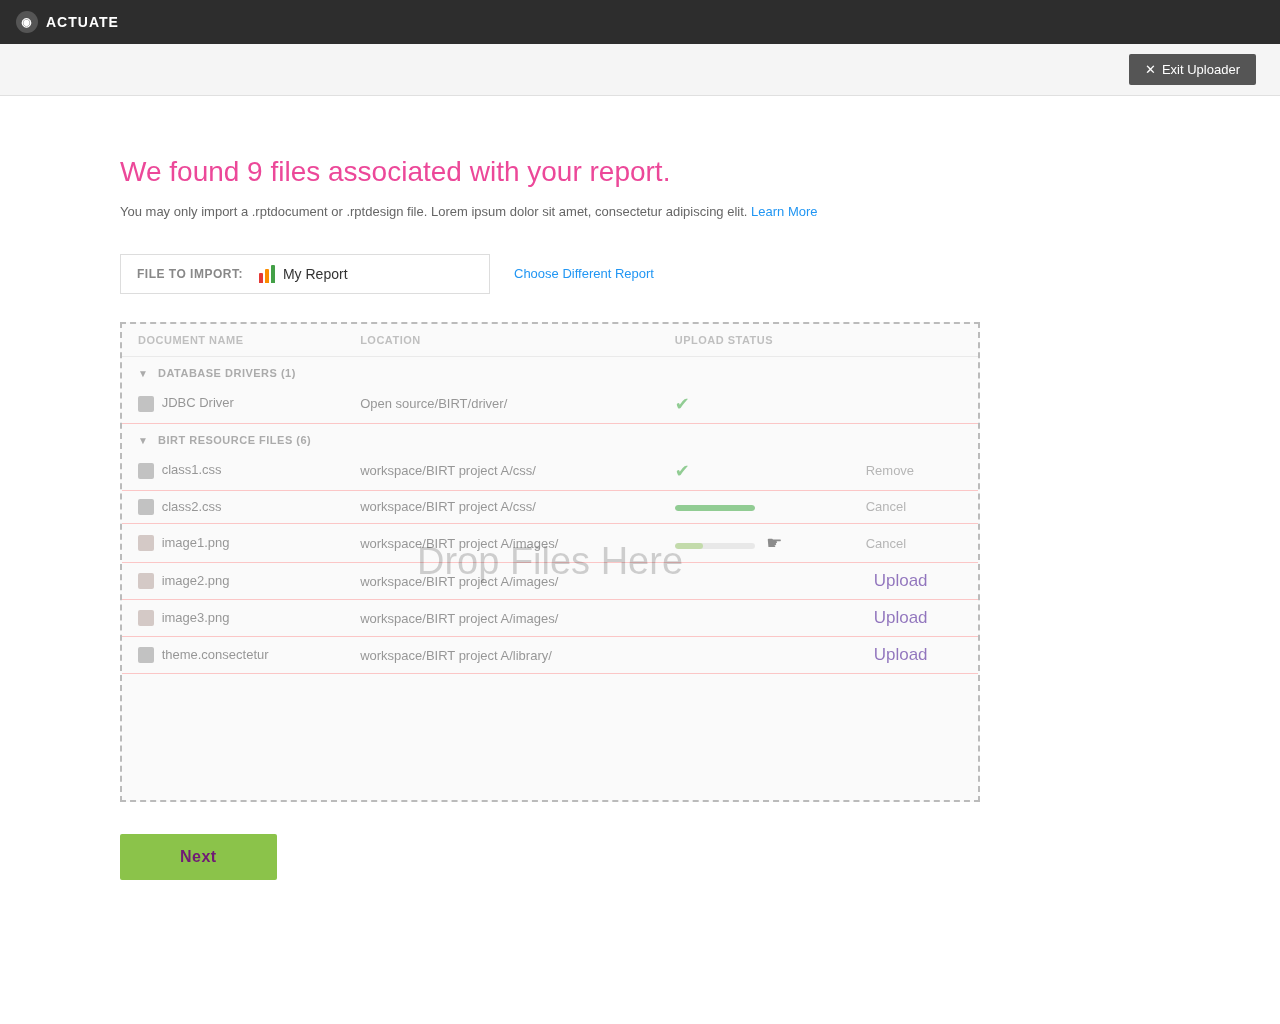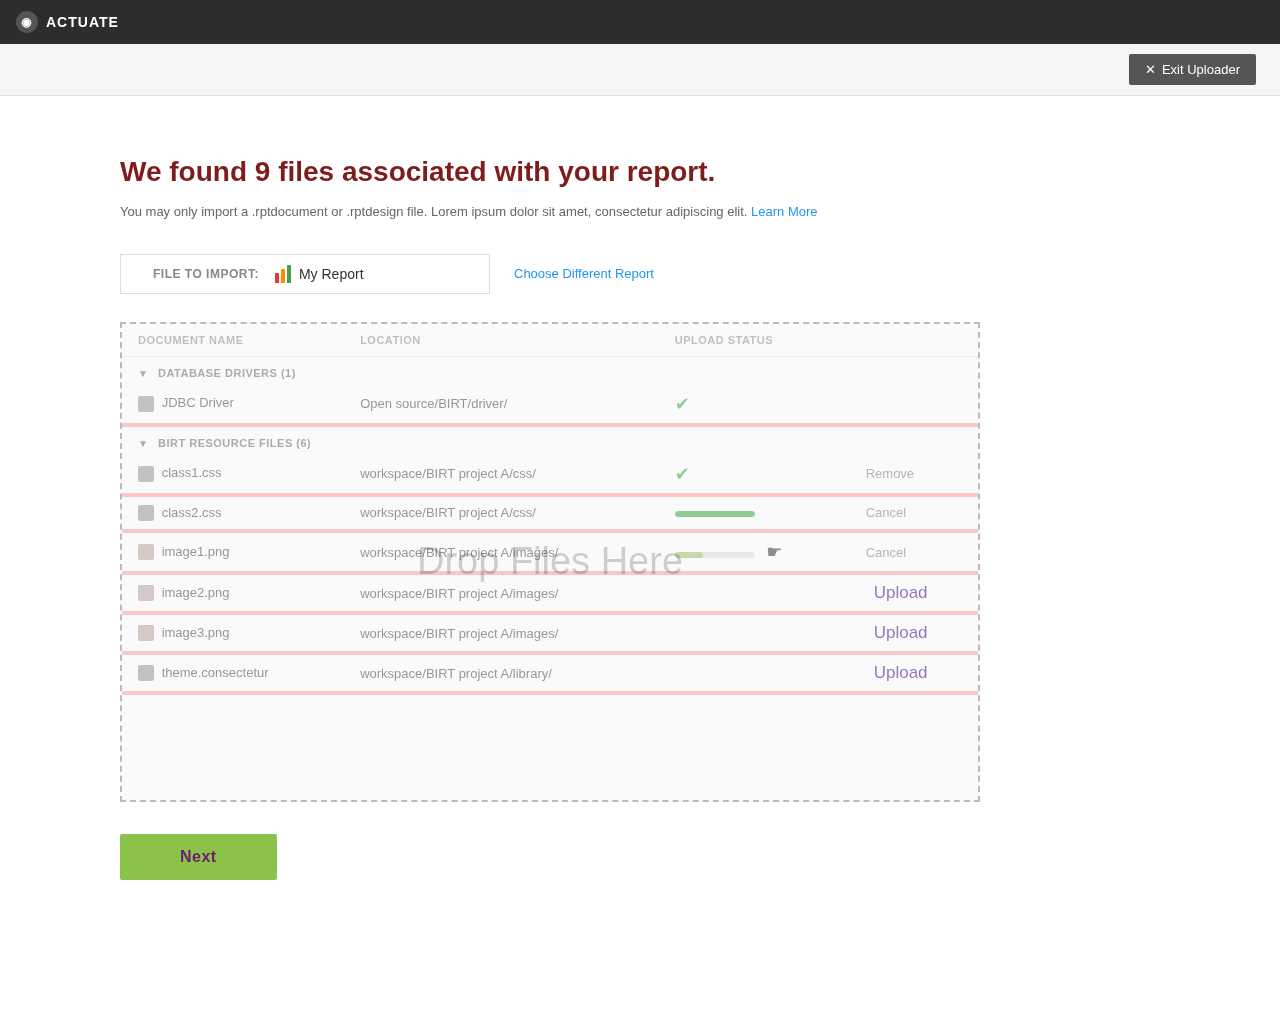--- a/index.html
+++ b/index.html
@@ -59,22 +59,22 @@
     }
 
     
     .main-content {
       padding: 60px 120px 40px 120px;
       max-width: 1100px;
     }
 
     .page-title {
       font-size: 28px;
-      font-weight: 700;
-      color: #7f1d1d;
+      font-weight: 400;
+      color: #ec4899;
       margin-bottom: 14px;
     }
 
     .subtitle {
       font-size: 13px;
       color: #666;
       margin-bottom: 32px;
       line-height: 1.5;
     }
 
@@ -88,21 +88,21 @@
       display: flex;
       align-items: center;
       gap: 24px;
       margin-bottom: 28px;
     }
 
     .file-import-box {
       display: flex;
       align-items: center;
       border: 1px solid #ddd;
-      padding: 10px 32px;
+      padding: 10px 16px;
       min-width: 370px;
       background: #fff;
     }
 
     .file-import-label {
       font-size: 12px;
       font-weight: 600;
       color: #888;
       text-transform: uppercase;
       letter-spacing: 0.5px;
@@ -191,21 +191,21 @@
       color: #777;
       text-transform: uppercase;
       letter-spacing: 0.5px;
     }
 
     .section-header .chevron {
       margin-right: 6px;
       font-size: 10px;
     }
 
-    .file-row td { border-bottom: 4px solid #fca5a5; }
+    .file-row td { border-bottom: 1px solid #fca5a5; }
 
     .status-icon {
       color: #4CAF50;
       font-size: 18px;
     }
 
     .progress-bar-container {
       width: 80px;
       height: 6px;
       background: #ddd;

